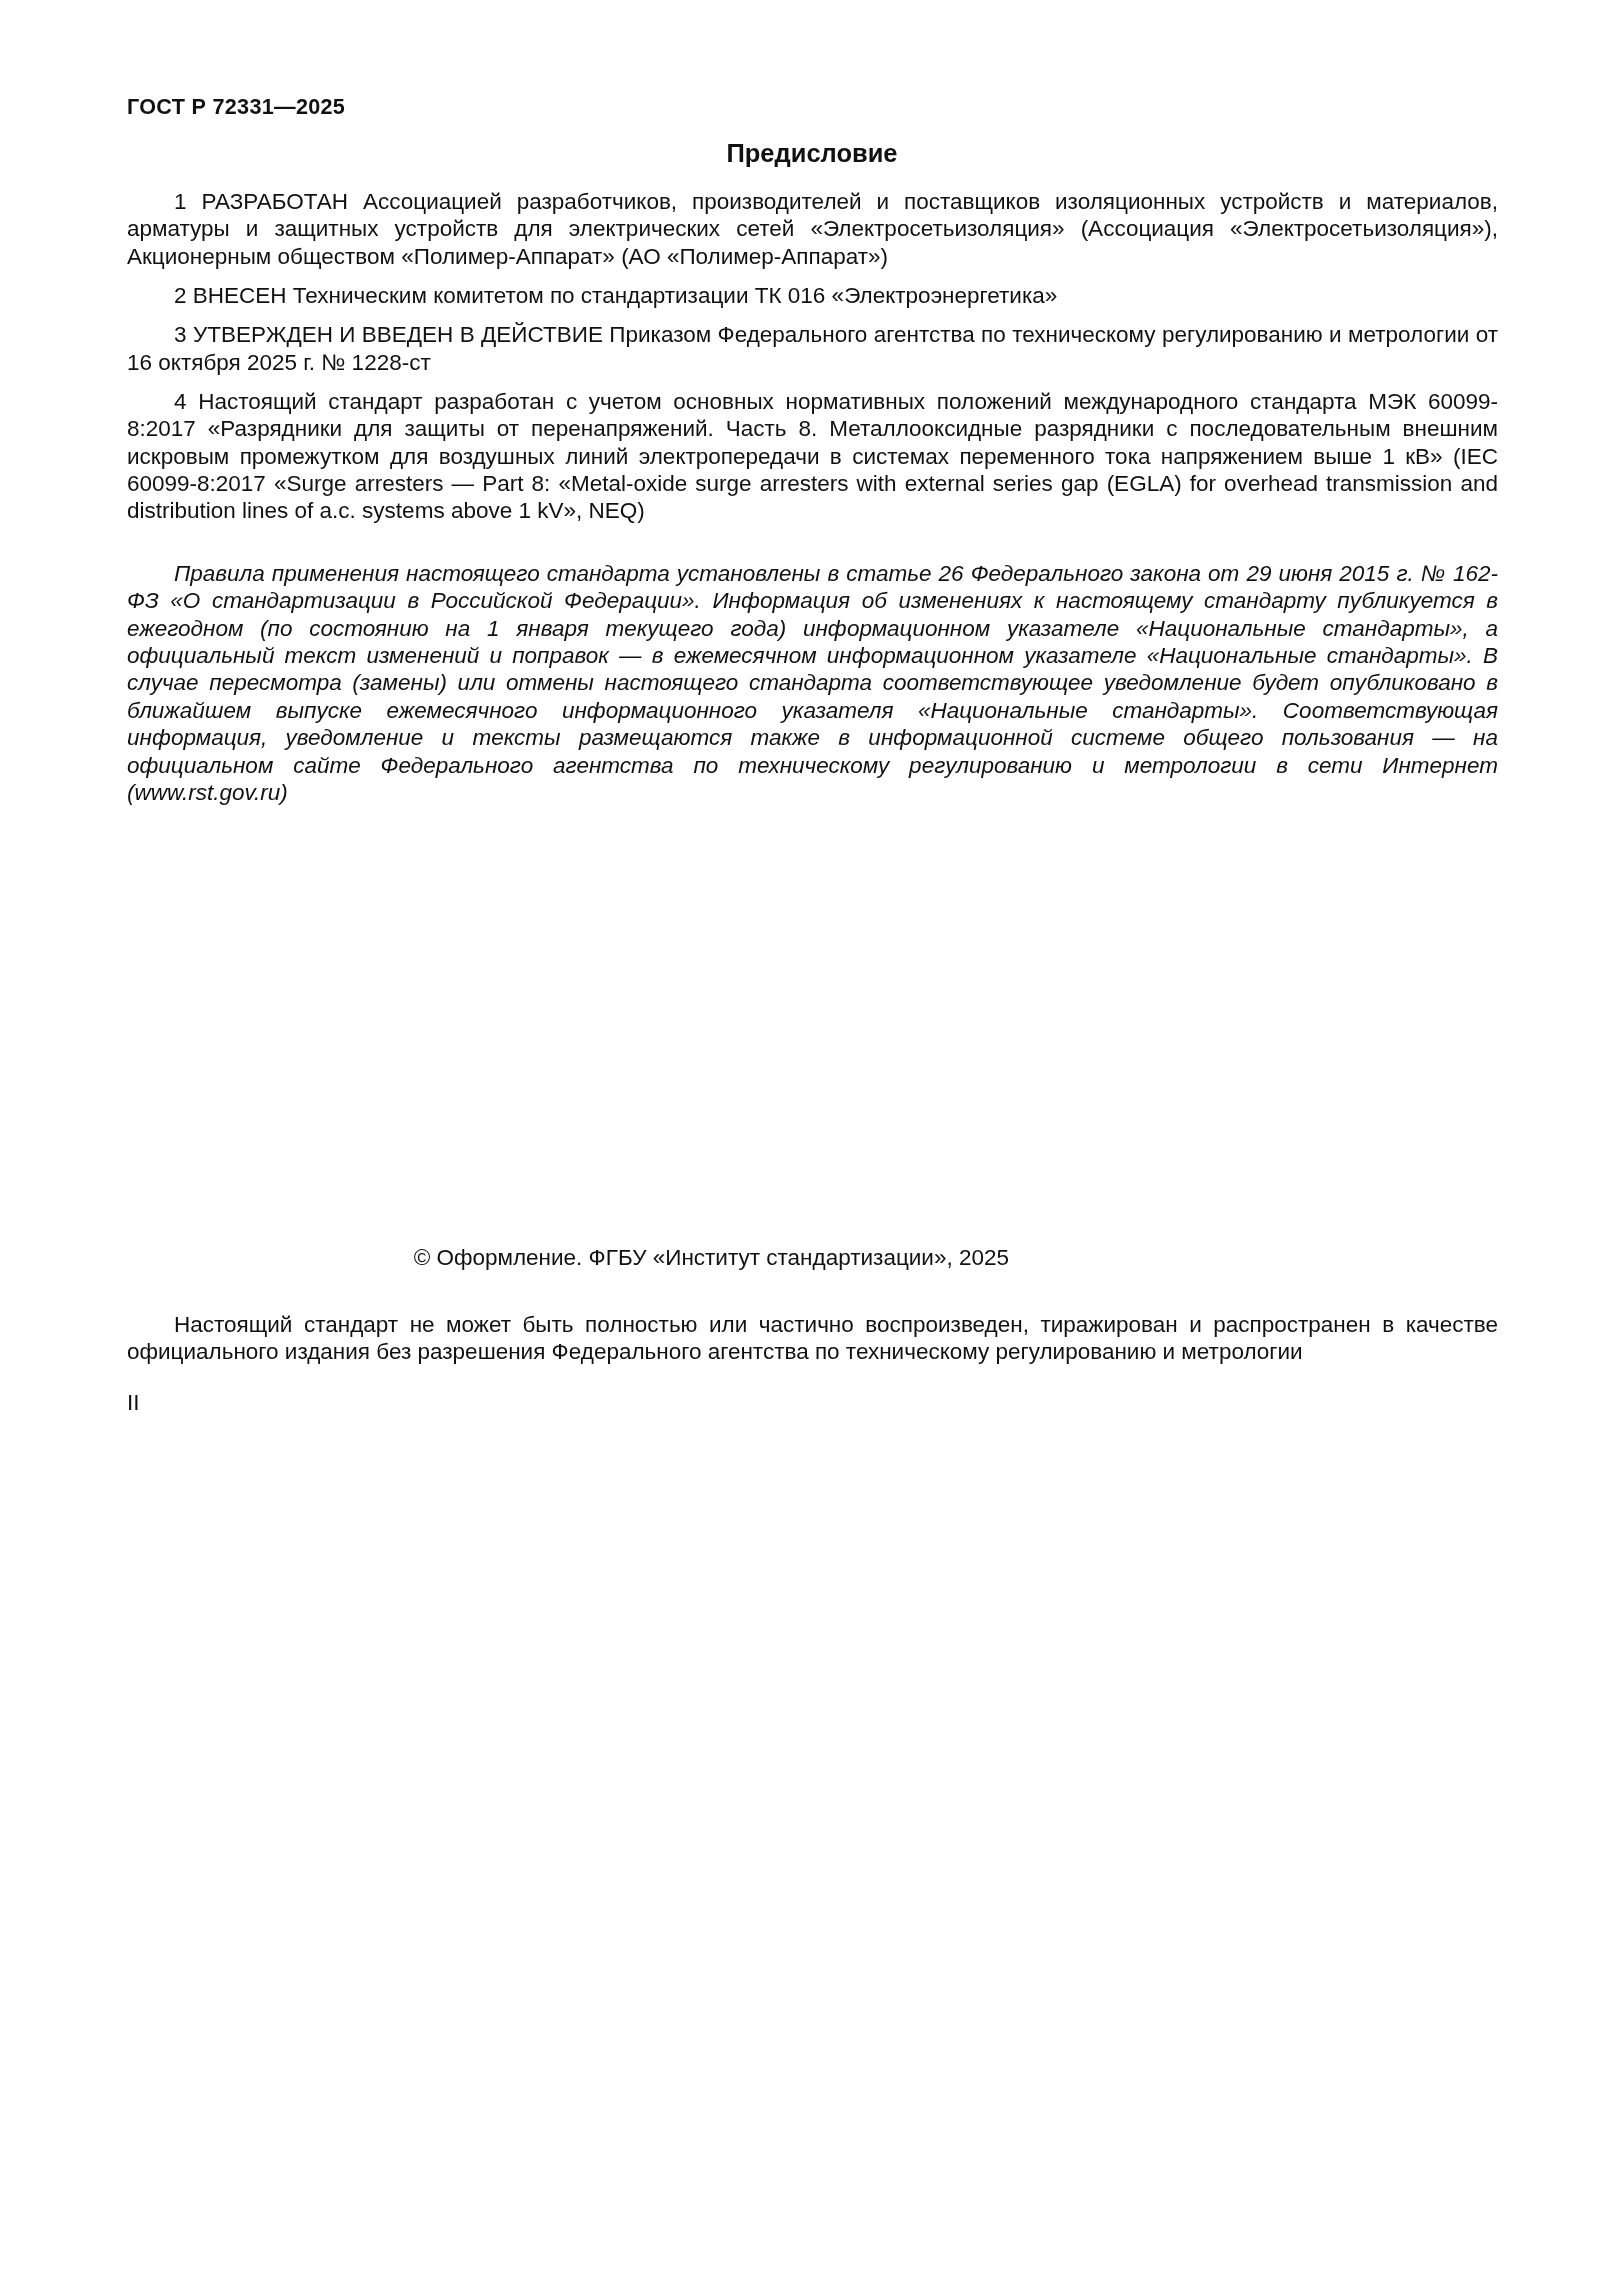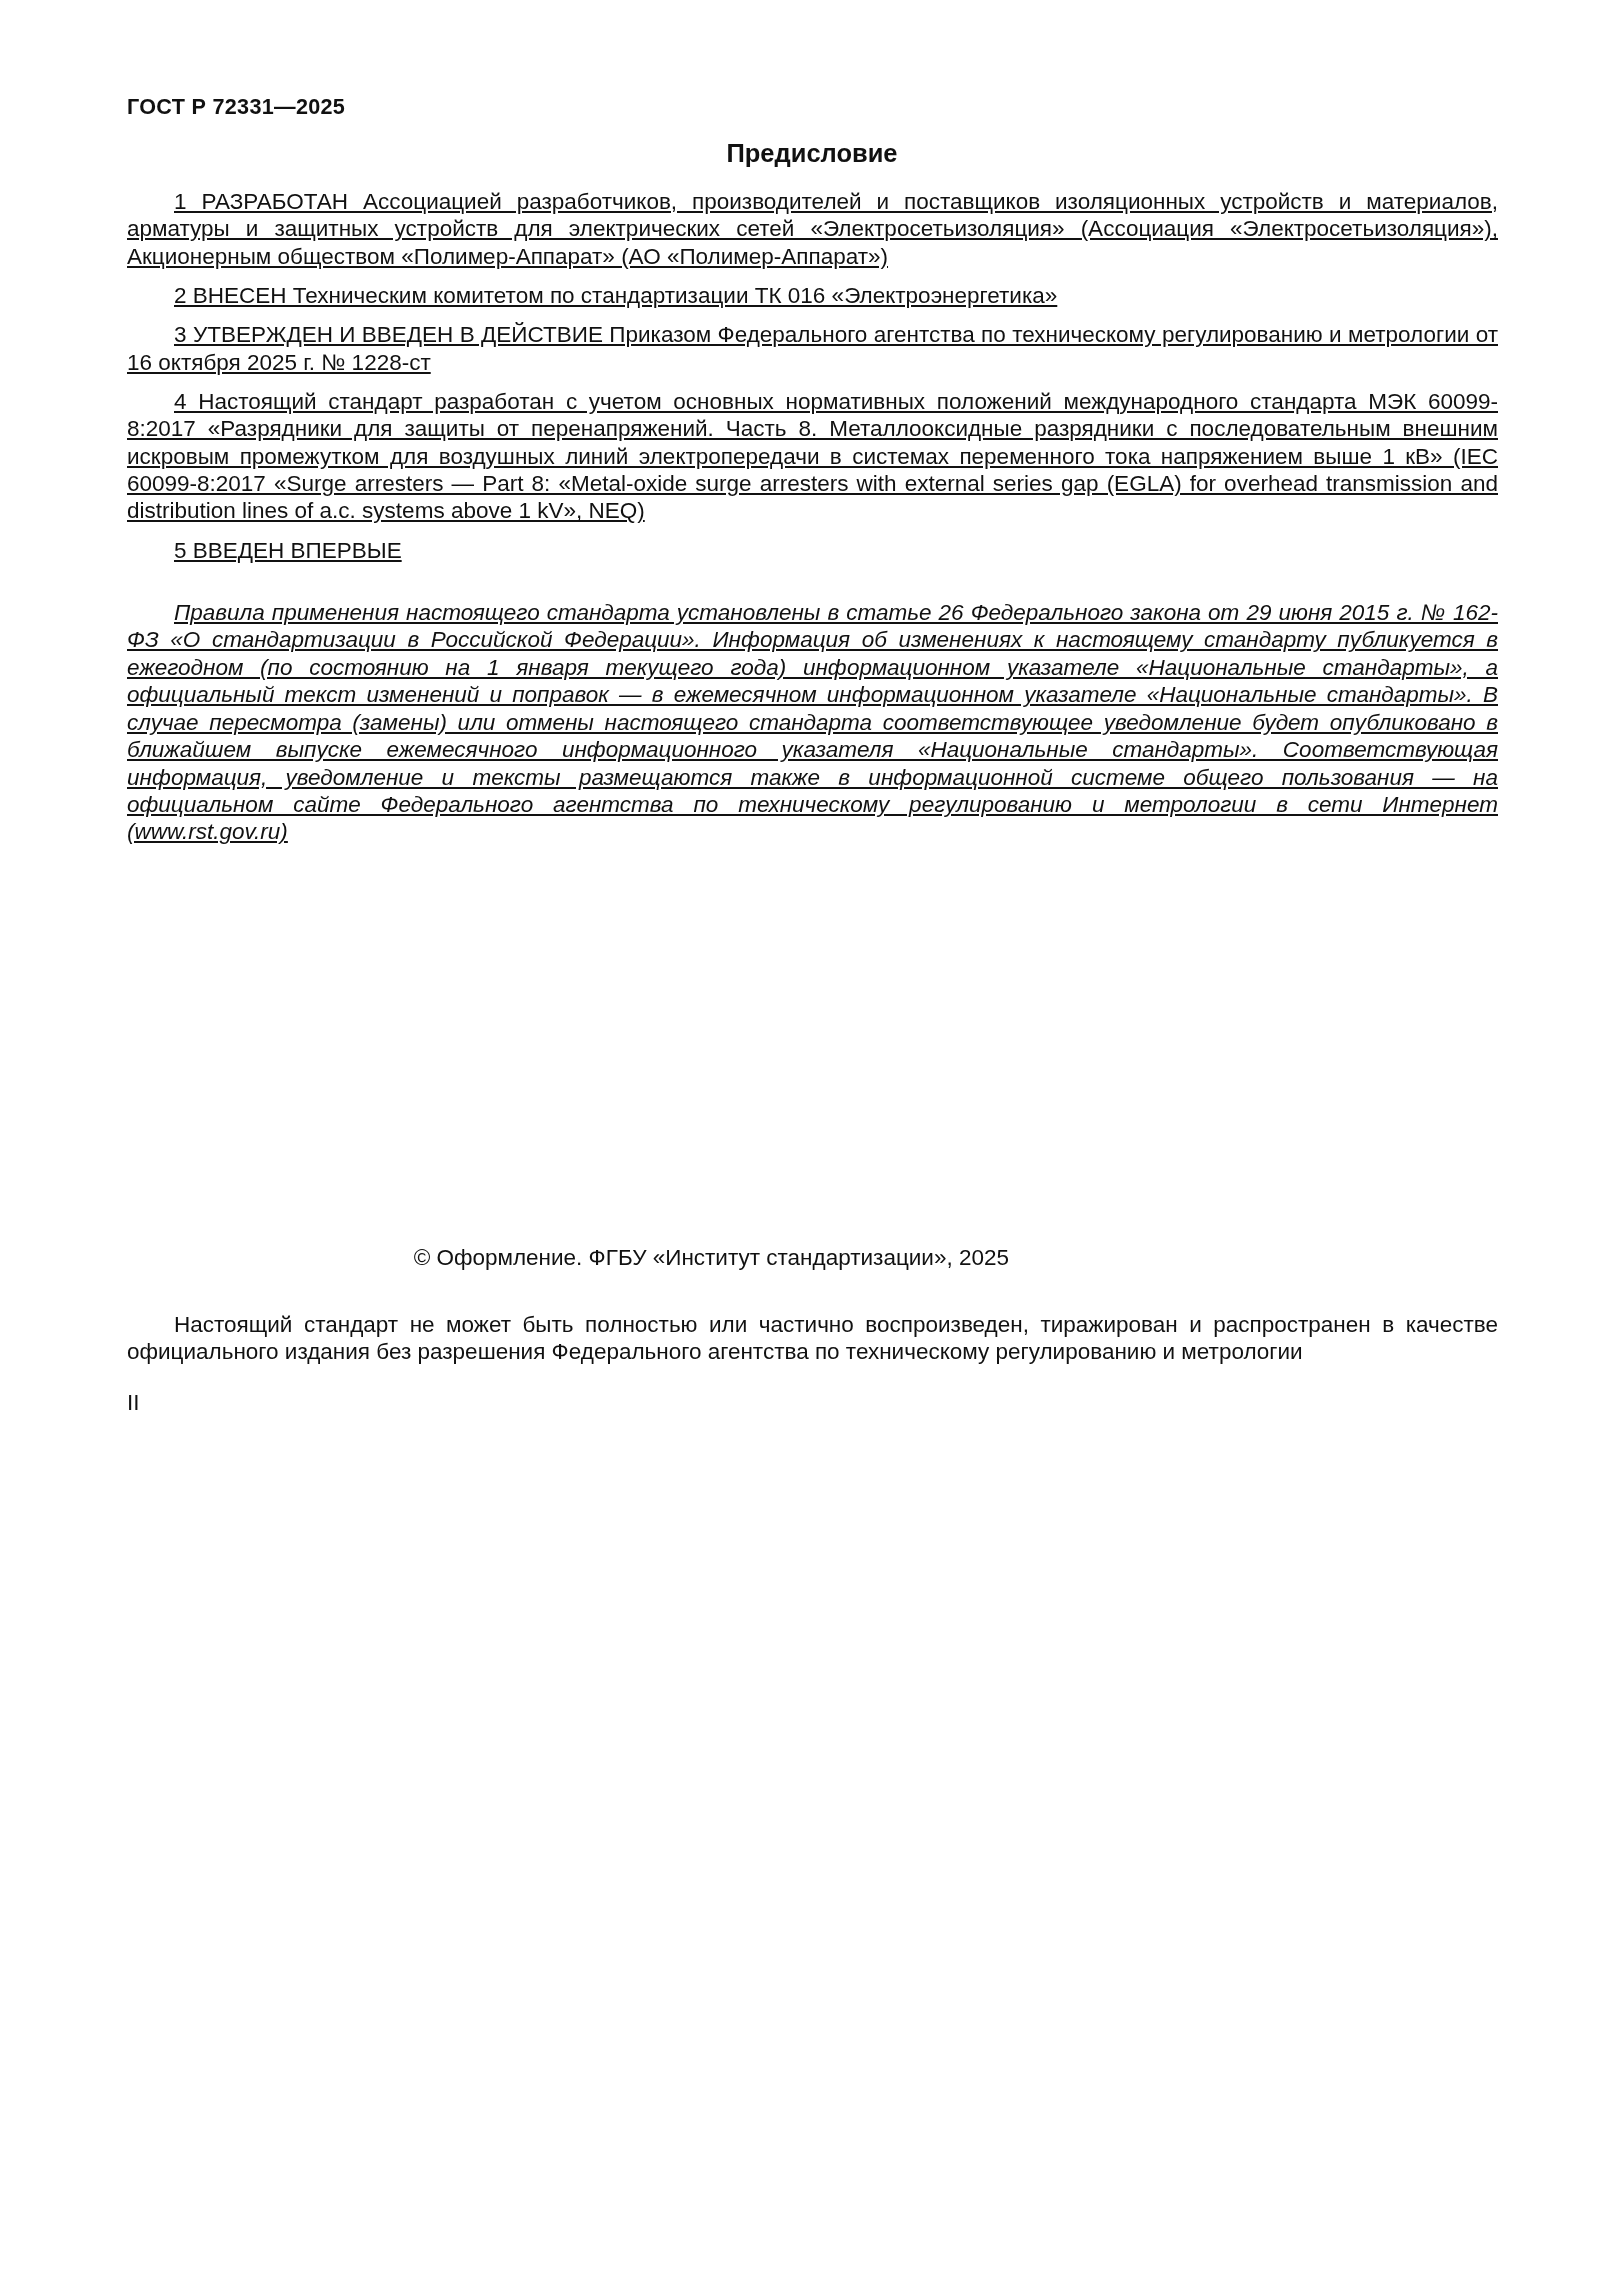--- a/index.html
+++ b/index.html
@@ -32,21 +32,20 @@
     font-weight: bold;
   }
   .body-flow {
     position: absolute;
     left: 127px;
     right: 123px;
     top: 188px;
     font-size: 22.5px;
     line-height: 27.4px;
     text-align: justify;
-    text-decoration: underline;
   }
   .para {
     text-indent: 47px;
     margin-bottom: 11.8px;
   }
   .legal {
     font-style: italic;
     text-indent: 47px;
     margin-top: 35px;
     text-align: justify;
@@ -84,21 +83,20 @@
 
   <div class="doc-header">ГОСТ Р 72331—2025</div>
 
   <h1 class="doc-title">Предисловие</h1>
 
   <div class="body-flow">
     <p class="para">1 РАЗРАБОТАН Ассоциацией разработчиков, производителей и поставщиков изоляционных устройств и материалов, арматуры и защитных устройств для электрических сетей «Электросетьизоляция» (Ассоциация «Электросетьизоляция»), Акционерным обществом «Полимер-Аппарат» (АО «Полимер-Аппарат»)</p>
     <p class="para">2 ВНЕСЕН Техническим комитетом по стандартизации ТК 016 «Электроэнергетика»</p>
     <p class="para">3 УТВЕРЖДЕН И ВВЕДЕН В ДЕЙСТВИЕ Приказом Федерального агентства по техническому регулированию и метрологии от 16 октября 2025 г. № 1228-ст</p>
     <p class="para">4 Настоящий стандарт разработан с учетом основных нормативных положений международного стандарта МЭК 60099-8:2017 «Разрядники для защиты от перенапряжений. Часть 8. Металлооксидные разрядники с последовательным внешним искровым промежутком для воздушных линий электропередачи в системах переменного тока напряжением выше 1 кВ» (IEC 60099-8:2017 «Surge arresters — Part 8: «Metal-oxide surge arresters with external series gap (EGLA) for overhead transmission and distribution lines of a.c. systems above 1 kV», NEQ)</p>
-    <p class="para">5 ВВЕДЕН ВПЕРВЫЕ</p>
 
     <p class="legal">Правила применения настоящего стандарта установлены в статье 26 Федерального закона от 29 июня 2015 г. № 162-ФЗ «О стандартизации в Российской Федерации». Информация об изменениях к настоящему стандарту публикуется в ежегодном (по состоянию на 1 января текущего года) информационном указателе «Национальные стандарты», а официальный текст изменений и поправок — в ежемесячном информационном указателе «Национальные стандарты». В случае пересмотра (замены) или отмены настоящего стандарта соответствующее уведомление будет опубликовано в ближайшем выпуске ежемесячного информационного указателя «Национальные стандарты». Соответствующая информация, уведомление и тексты размещаются также в информационной системе общего пользования — на официальном сайте Федерального агентства по техническому регулированию и метрологии в сети Интернет (www.rst.gov.ru)</p>
   </div>
 
   <div class="copyright">
     <div>© Оформление. ФГБУ «Институт стандартизации», 2025</div>
   </div>
 
   <p class="repro-note">Настоящий стандарт не может быть полностью или частично воспроизведен, тиражирован и распространен в качестве официального издания без разрешения Федерального агентства по техническому регулированию и метрологии</p>
 

